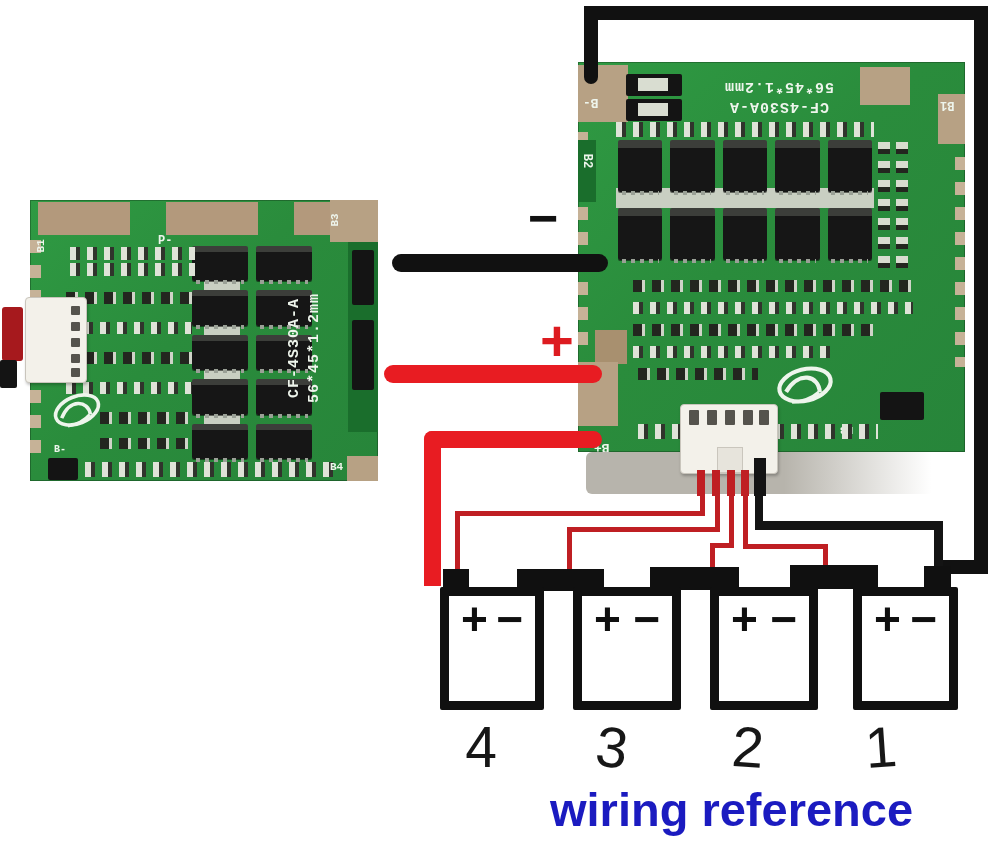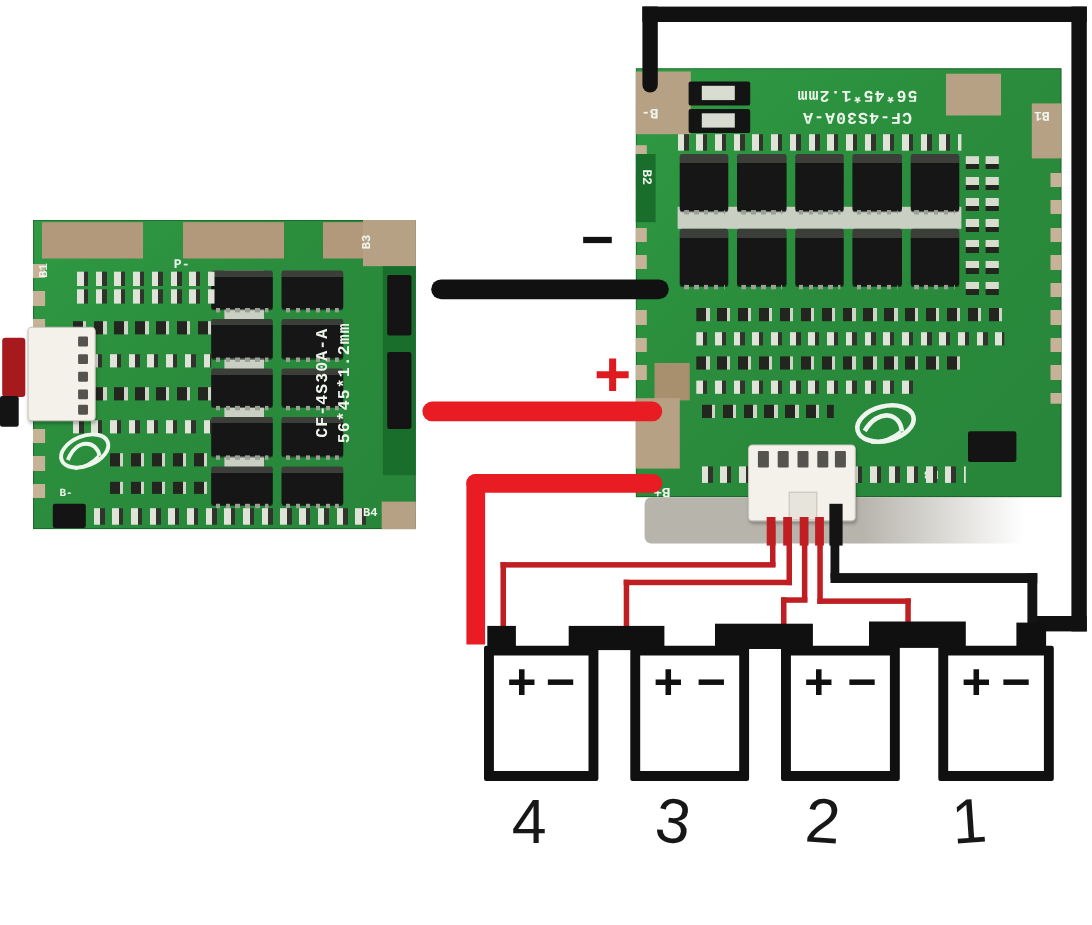--- a/index.html
+++ b/index.html
@@ -265,14 +265,15 @@
   <div class="battery" style="left:853px;top:587px;width:105px;">
     <span class="plus">+</span>
     <span class="minus">−</span>
   </div>
 
   <div class="cellnum" style="left:446px;top:714px;">4</div>
   <div class="cellnum" style="left:577px;top:714px;transform:rotate(7deg);">3</div>
   <div class="cellnum" style="left:713px;top:714px;transform:rotate(4deg);">2</div>
   <div class="cellnum" style="left:846px;top:714px;transform:rotate(-4deg);">1</div>
 
+  <div class="caption" style="left:550px;top:782px;">wiring reference</div>
 
 </div>
 
 </body></html>

